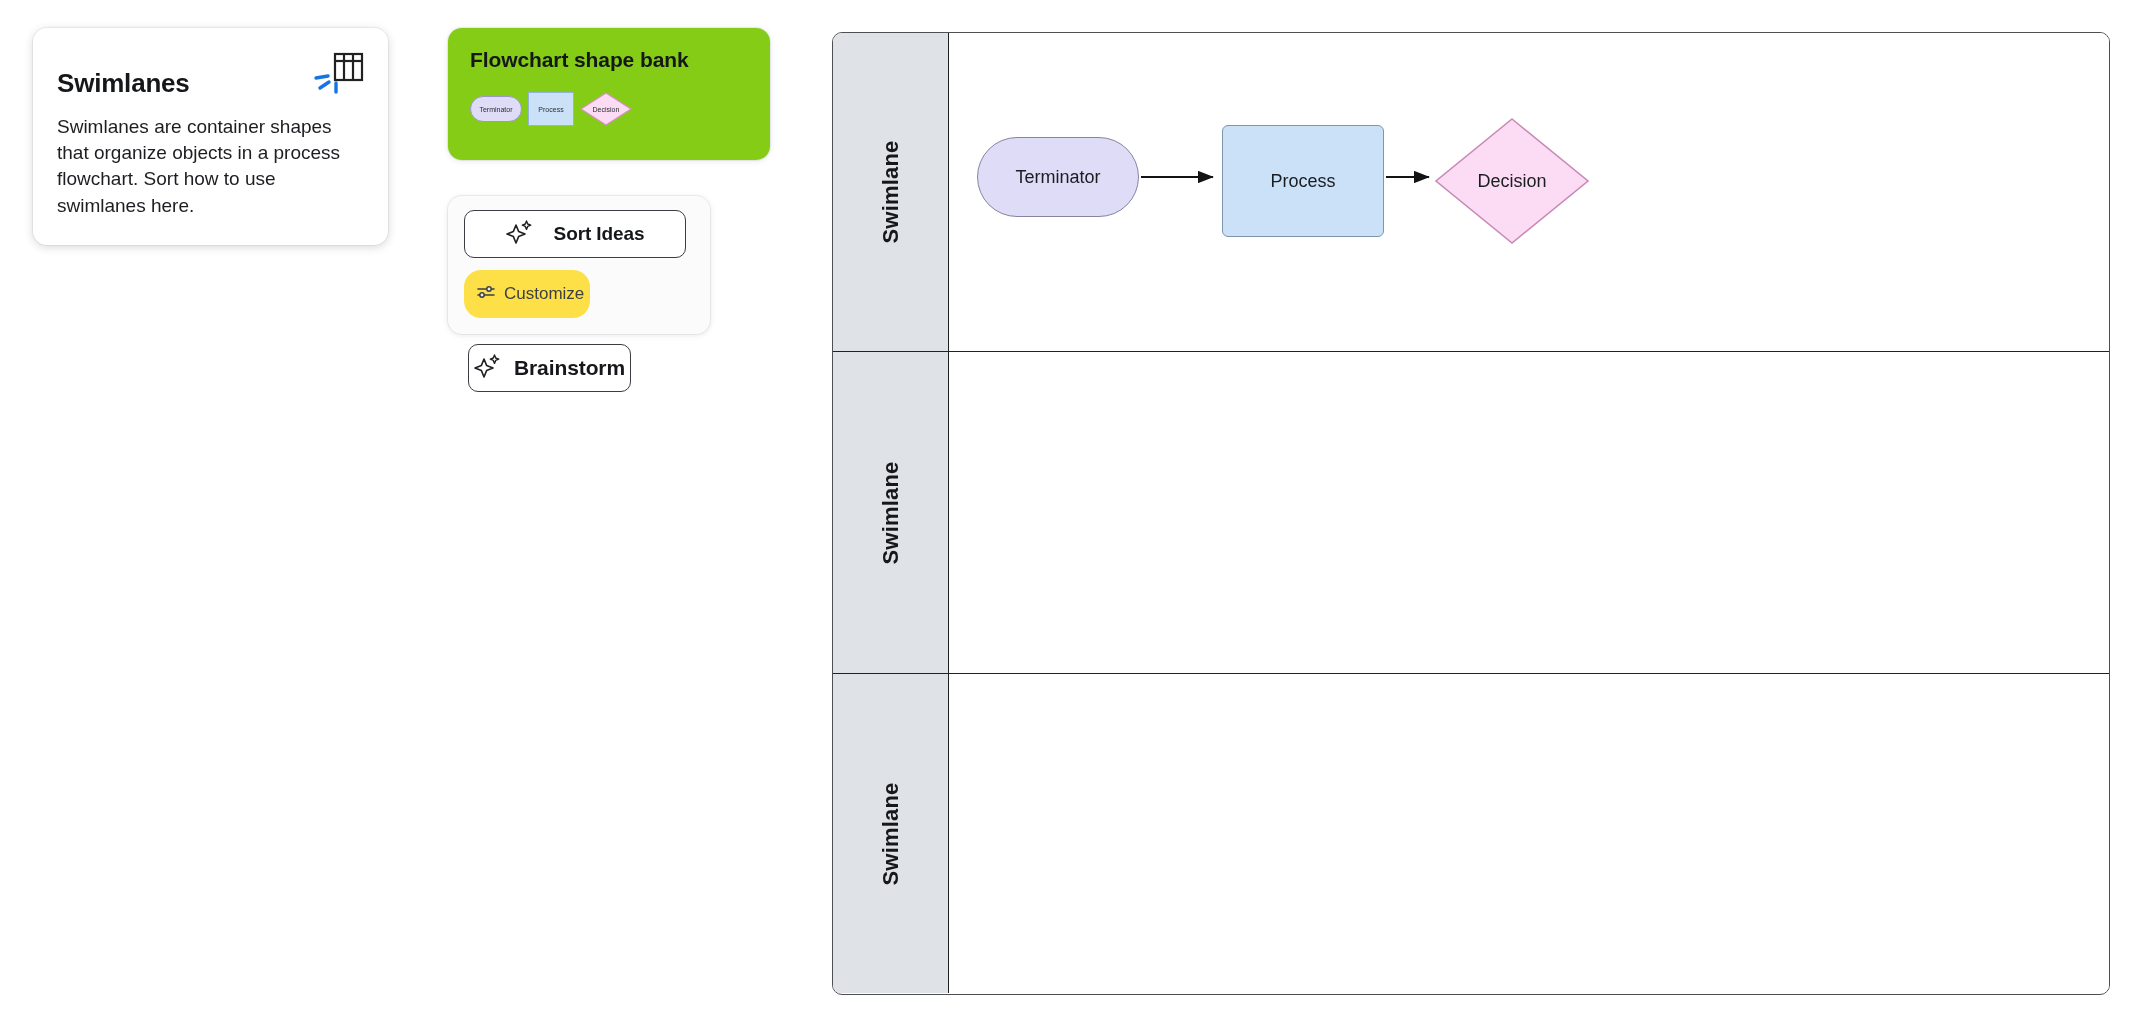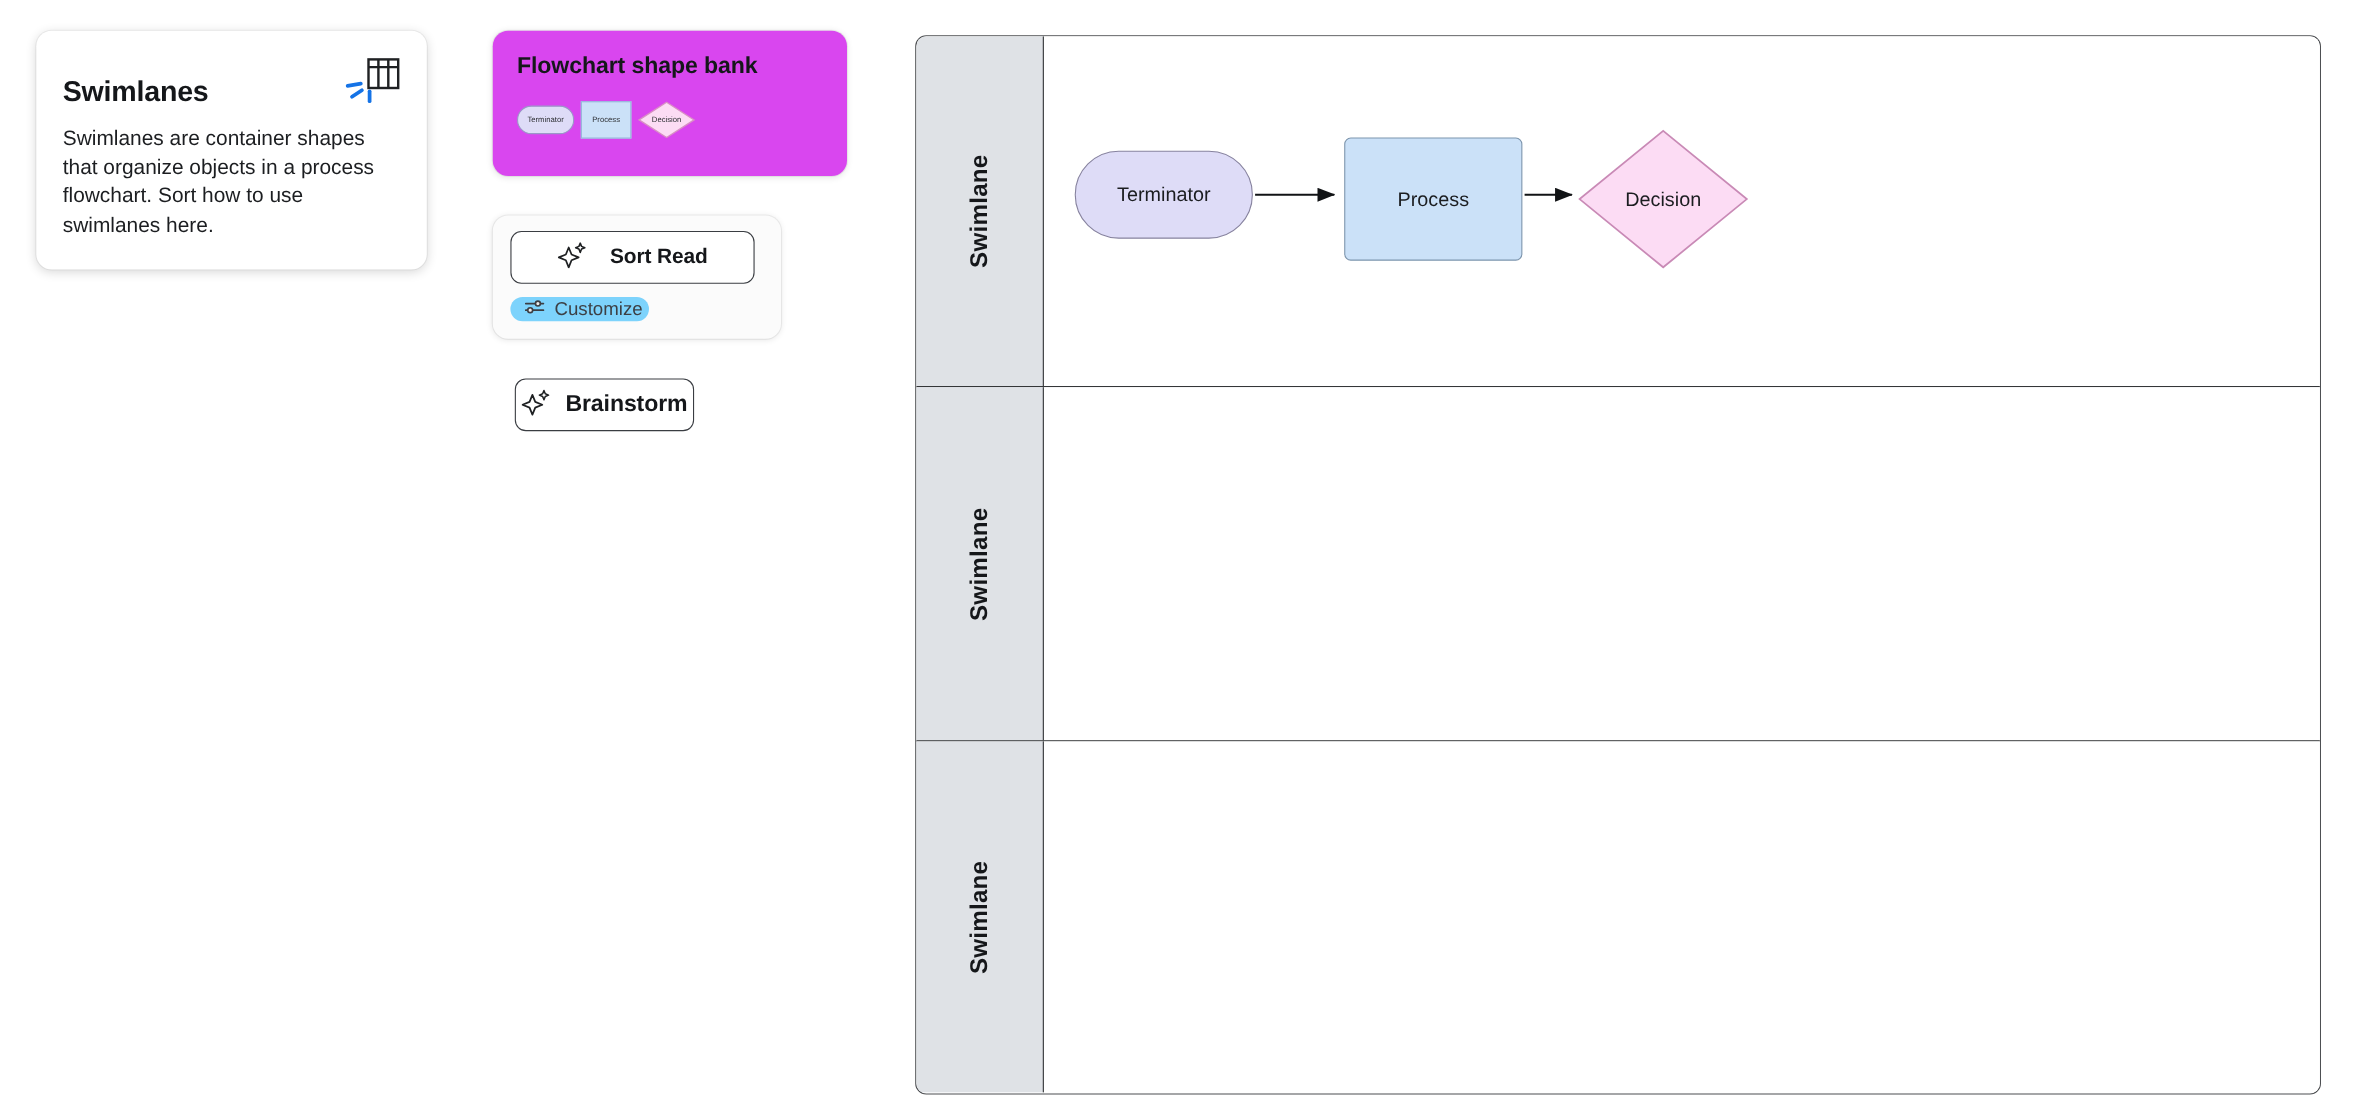--- a/index.html
+++ b/index.html
@@ -55,21 +55,21 @@
     margin-top: 16px;
     font-size: 19px;
     line-height: 1.38;
     color: #1c1e21;
   }
   .info-body .lead { }
 
   
   .panel {
     position: absolute;
-    background: #d946ef;
+    background: #84cc16;
     border-radius: 14px;
     box-shadow: 0 1px 6px rgba(0,0,0,0.10), 0 0 0 1px rgba(0,0,0,0.055);
   }
   .shape-bank {
     left: 448px;
     top: 28px;
     width: 322px;
     height: 132px;
     padding: 20px 22px;
   }
@@ -146,25 +146,25 @@
     padding: 0 14px;
   }
   .btn-sort-label {
     font-size: 19px;
     font-weight: bold;
     color: #15171a;
     letter-spacing: -0.1px;
   }
   .btn-customize {
     margin-top: 12px;
-    height: 22px;
+    height: 48px;
     width: 126px;
     border: none;
     border-radius: 17px;
-    background: #7dd3fc;
+    background: #fde047;
     display: flex;
     align-items: center;
     gap: 8px;
     padding: 0 14px 0 12px;
     cursor: pointer;
   }
   .btn-customize-label {
     font-size: 17px;
     color: #3c3f44;
   }
@@ -333,21 +333,21 @@
   </div>
 
   <div class="panel ai-panel">
     <div class="btn-sort">
       <span>
         <svg width="26" height="26" viewBox="0 0 26 26" xmlns="http://www.w3.org/2000/svg">
           <path d="M10 6 L12.6 12.4 L19 15 L12.6 17.6 L10 24 L7.4 17.6 L1 15 L7.4 12.4 Z" fill="none" stroke="#1f2123" stroke-width="1.6" stroke-linejoin="round"></path>
           <path d="M20.5 2 L21.7 5 L24.7 6.2 L21.7 7.4 L20.5 10.4 L19.3 7.4 L16.3 6.2 L19.3 5 Z" fill="none" stroke="#1f2123" stroke-width="1.4" stroke-linejoin="round"></path>
         </svg>
       </span>
-      <span class="btn-sort-label">Sort Read</span>
+      <span class="btn-sort-label">Sort Ideas</span>
     </div>
 
     <div class="btn-customize">
       <span>
         <svg width="20" height="18" viewBox="0 0 20 18" xmlns="http://www.w3.org/2000/svg">
           <line x1="2" y1="6" x2="18" y2="6" stroke="#3c3f44" stroke-width="1.6" stroke-linecap="round"></line>
           <line x1="2" y1="12" x2="18" y2="12" stroke="#3c3f44" stroke-width="1.6" stroke-linecap="round"></line>
           <circle cx="13" cy="6" r="2.2" fill="#ececec" stroke="#3c3f44" stroke-width="1.5"></circle>
           <circle cx="6" cy="12" r="2.2" fill="#ececec" stroke="#3c3f44" stroke-width="1.5"></circle>
         </svg>

